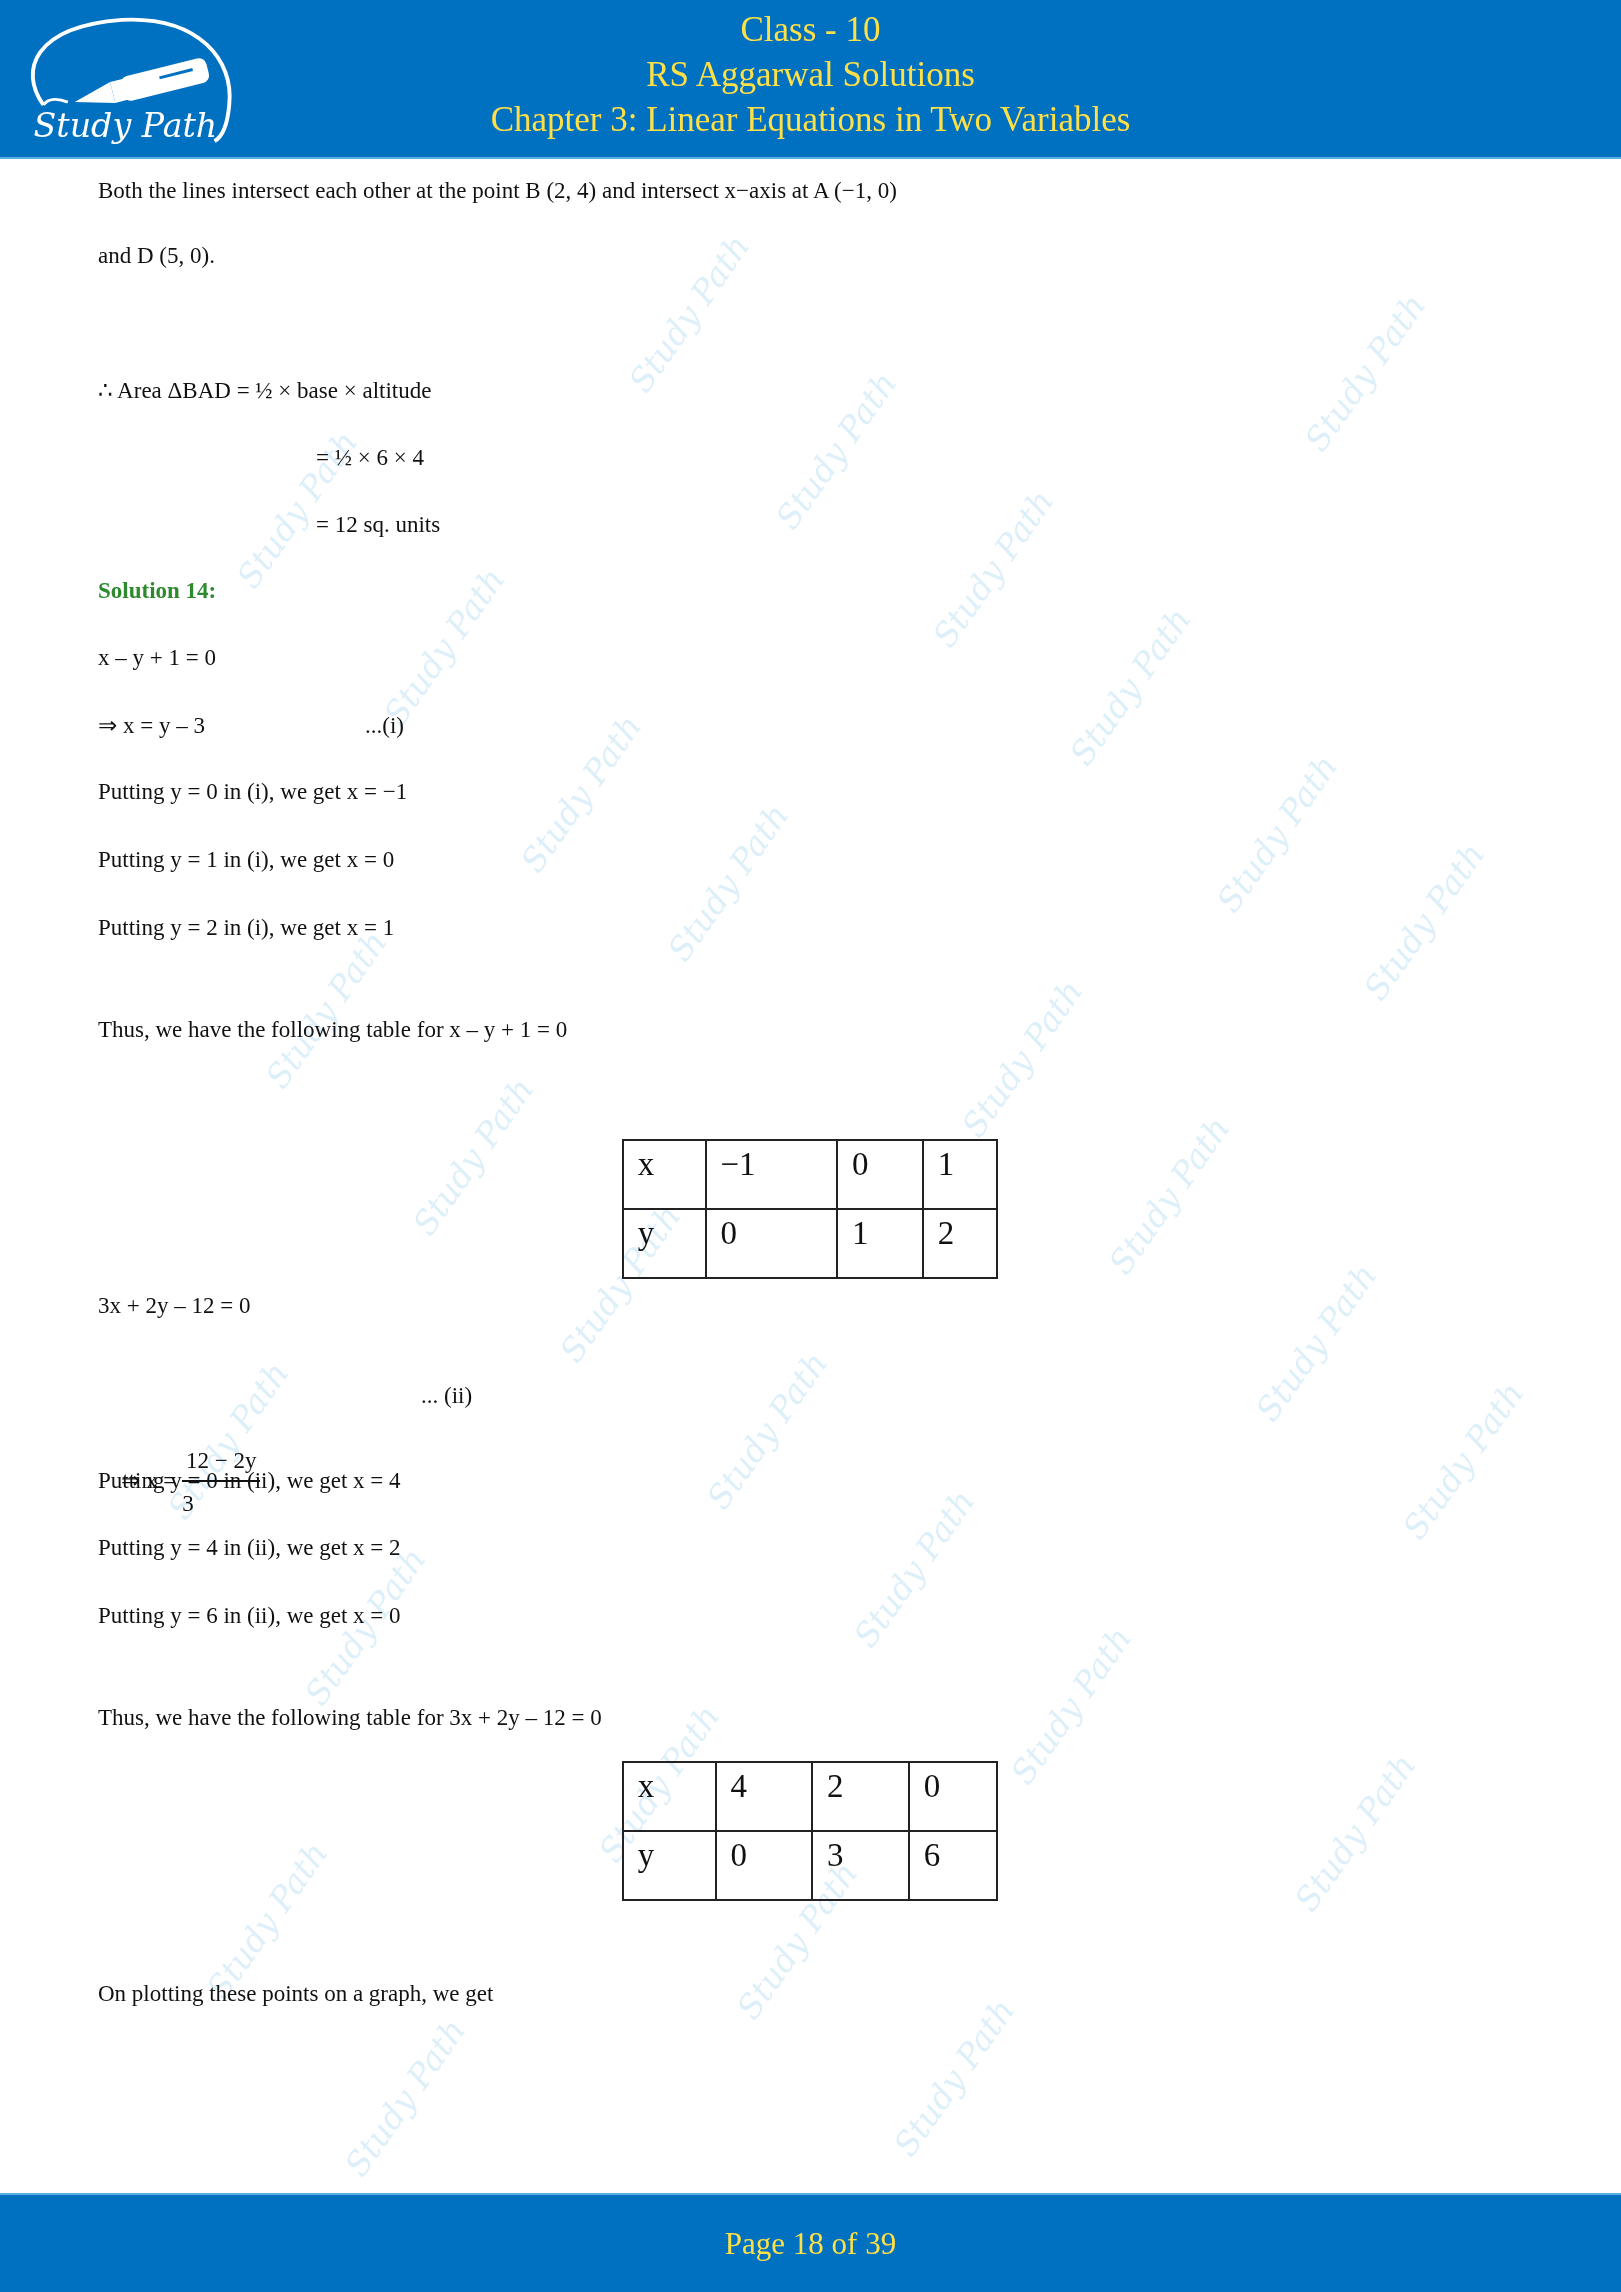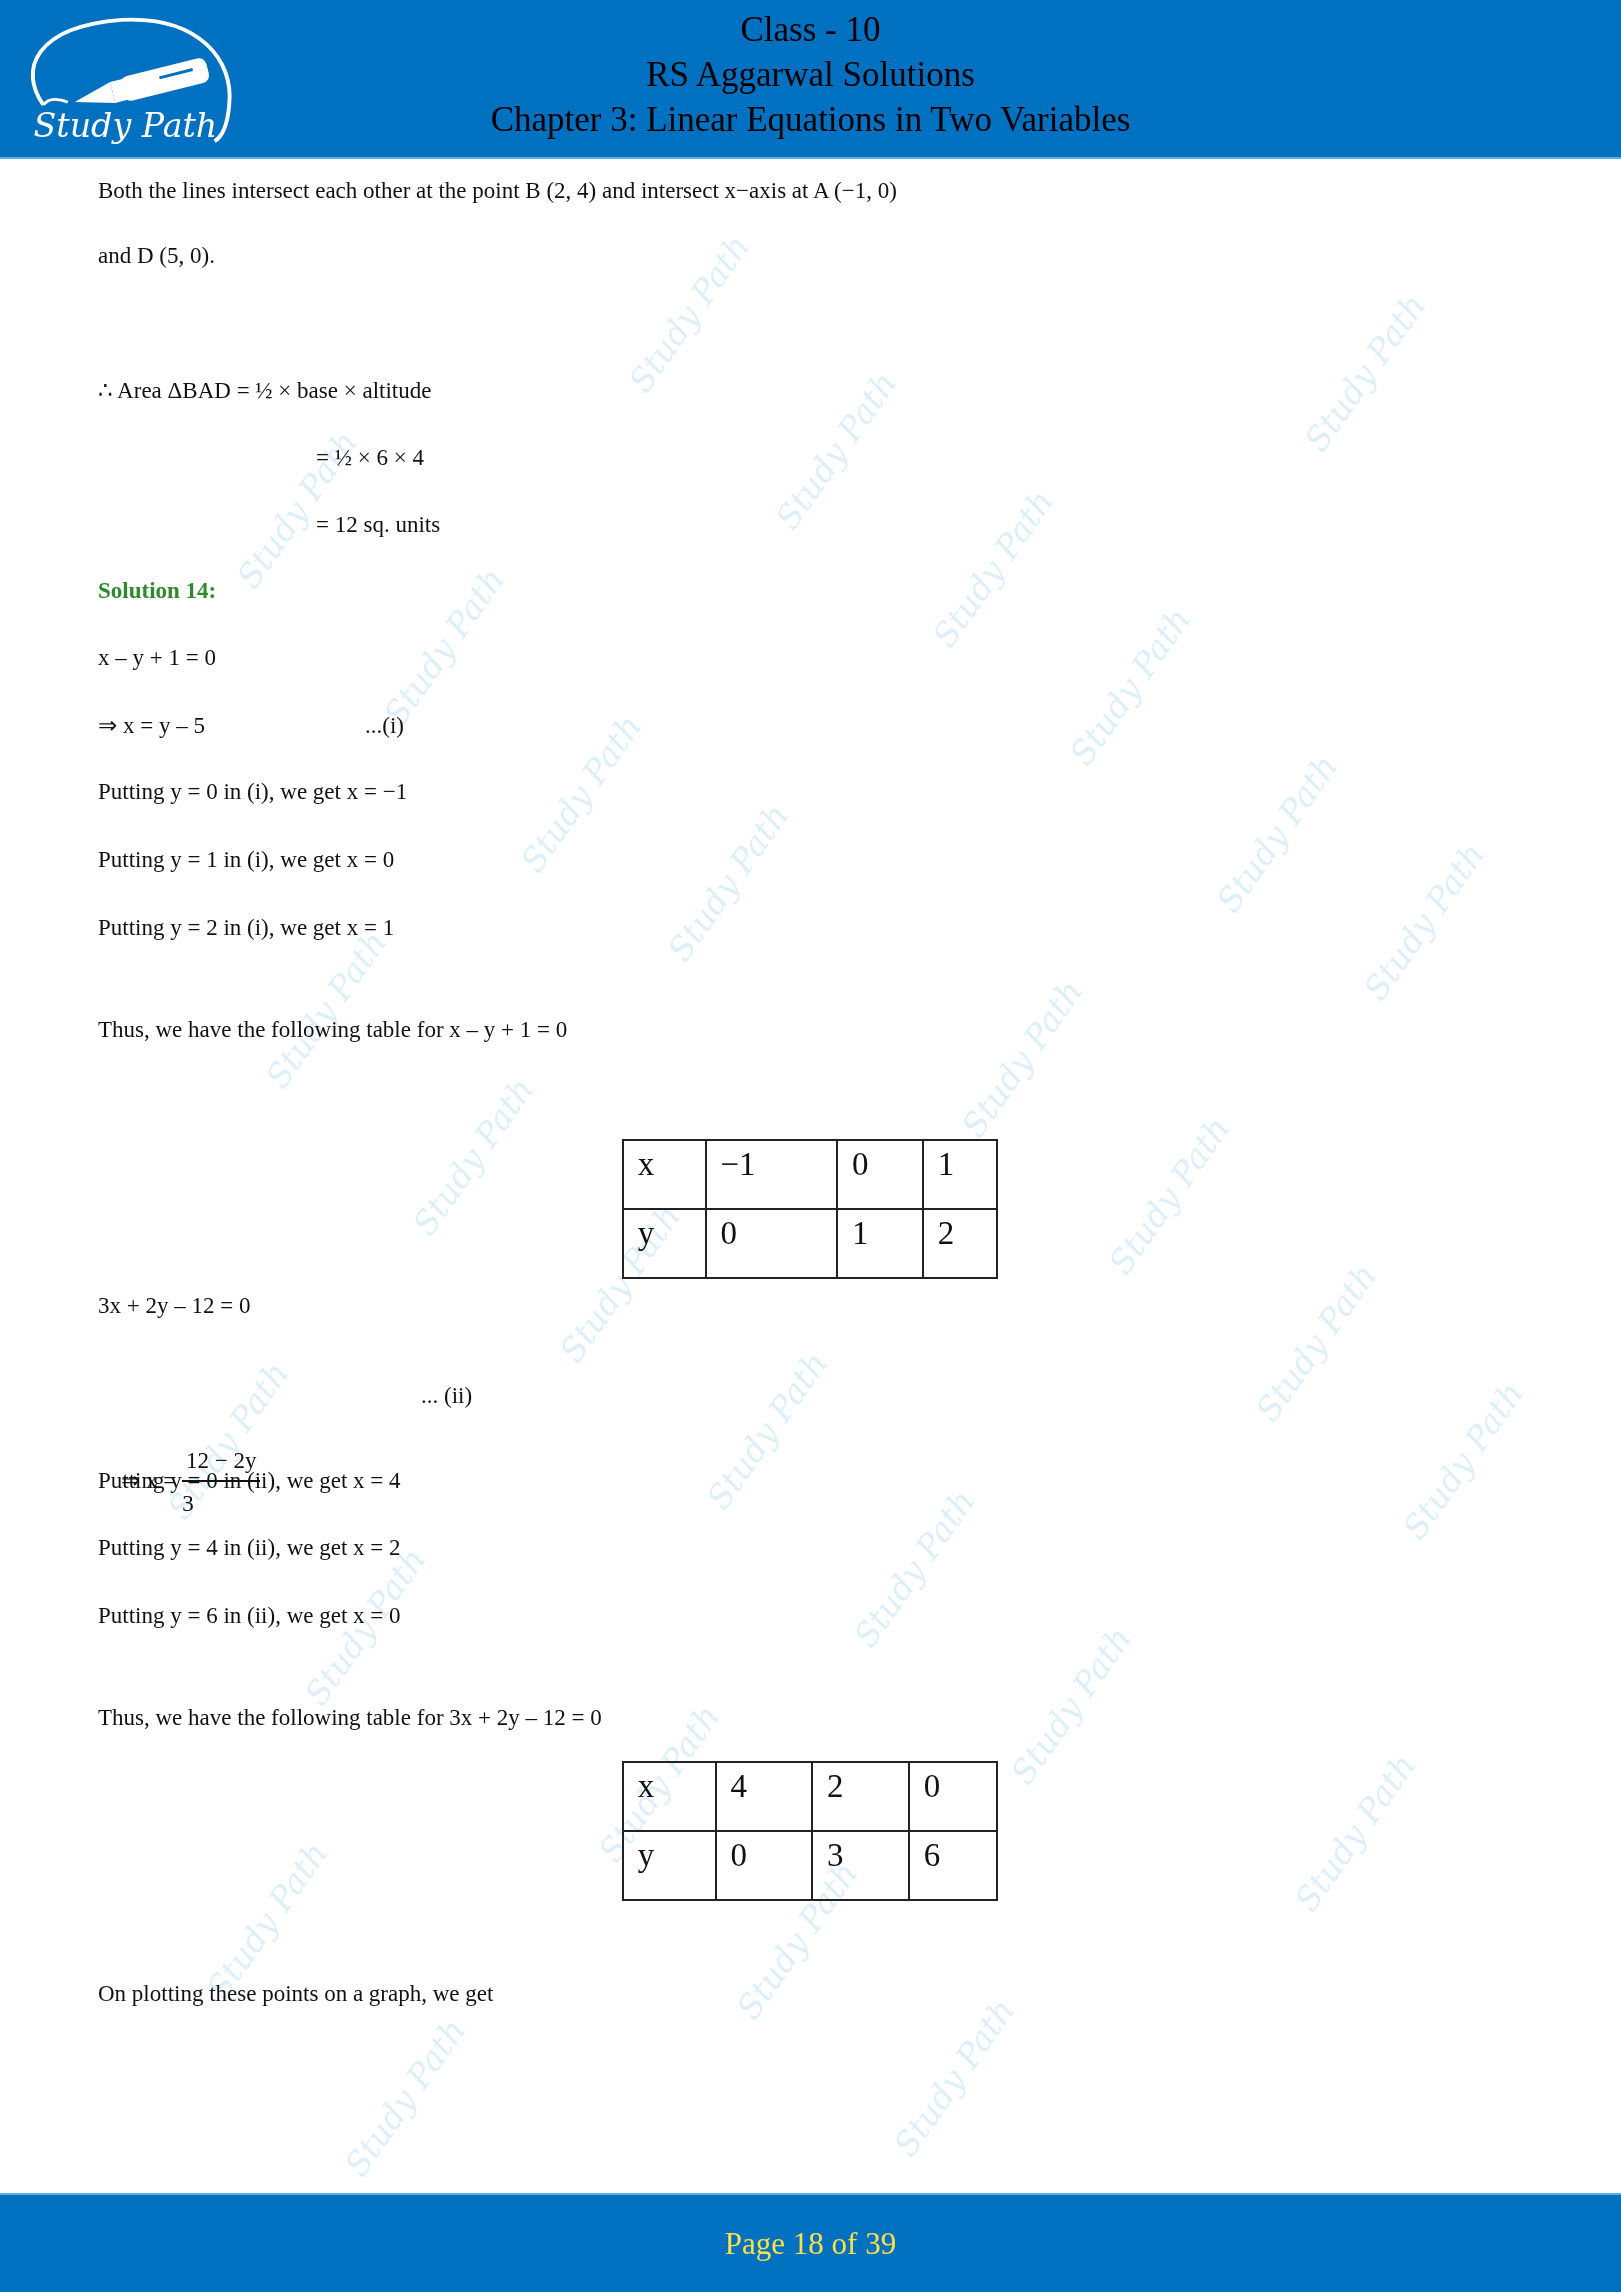--- a/index.html
+++ b/index.html
@@ -1,20 +1,20 @@
 <!DOCTYPE html>
 <html><head>
 <meta charset="utf-8">
 <style>
   html, body { margin:0; padding:0; }
   body { width:1621px; height:2293px; position:relative; background:#ffffff; overflow:hidden;
          font-family:"DejaVu Serif", "Liberation Serif", serif; color:#111; }
   .header { position:absolute; left:0; top:0; width:1621px; height:157px; background:#0070c0;
             border-bottom:2.9px solid #5aaee0; }
-  .header .t { position:absolute; left:0; width:1621px; text-align:center; color:#000000;
+  .header .t { position:absolute; left:0; width:1621px; text-align:center; color:#fde047;
                font-family:"Liberation Serif", serif; font-size:35px; line-height:39px; }
   .logo { position:absolute; left:13.7px; top:11.8px; width:225px; height:137px; }
   .footer { position:absolute; left:0; top:2193px; width:1621px; height:100px; background:#0070c0;
             border-top:2.9px solid #5aaee0; }
   .footer .t { position:absolute; left:0; top:29px; width:1621px; text-align:center; color:#fde047;
                font-family:"Liberation Serif", serif; font-size:31px; line-height:39px; }
   .line { position:absolute; left:98px; font-size:23px; line-height:43px; white-space:pre;
           font-family:"Liberation Serif", serif; }
   .sol { color:#2f8a2f; font-weight:bold; }
   table.vals { position:absolute; border-collapse:collapse; font-family:"Liberation Serif", serif; font-size:33px; }
@@ -81,21 +81,21 @@
   <div class="line" style="top:169px">Both the lines intersect each other at the point B (2, 4) and intersect x−axis at A (−1, 0)</div>
   <div class="line" style="top:234px">and D (5, 0).</div>
 
   <div class="line" style="top:369px">∴ Area ΔBAD = ½ × base × altitude</div>
   <div class="line" style="top:436px;left:316px">= ½ × 6 × 4</div>
   <div class="line" style="top:503px;left:316px">= 12 sq. units</div>
 
   <div class="line sol" style="top:569px">Solution 14:</div>
 
   <div class="line" style="top:636px">x – y + 1 = 0</div>
-  <div class="line" style="top:704px">⇒ x = y – 5</div>
+  <div class="line" style="top:704px">⇒ x = y – 3</div>
   <div class="line" style="top:704px;left:365px">...(i)</div>
   <div class="line" style="top:770px">Putting y = 0 in (i), we get x = −1</div>
   <div class="line" style="top:838px">Putting y = 1 in (i), we get x = 0</div>
   <div class="line" style="top:906px">Putting y = 2 in (i), we get x = 1</div>
 
   <div class="line" style="top:1008px">Thus, we have the following table for x – y + 1 = 0</div>
 
   <table class="vals" style="left:622px;top:1139px;width:376px">
     <tbody>
         <tr>

